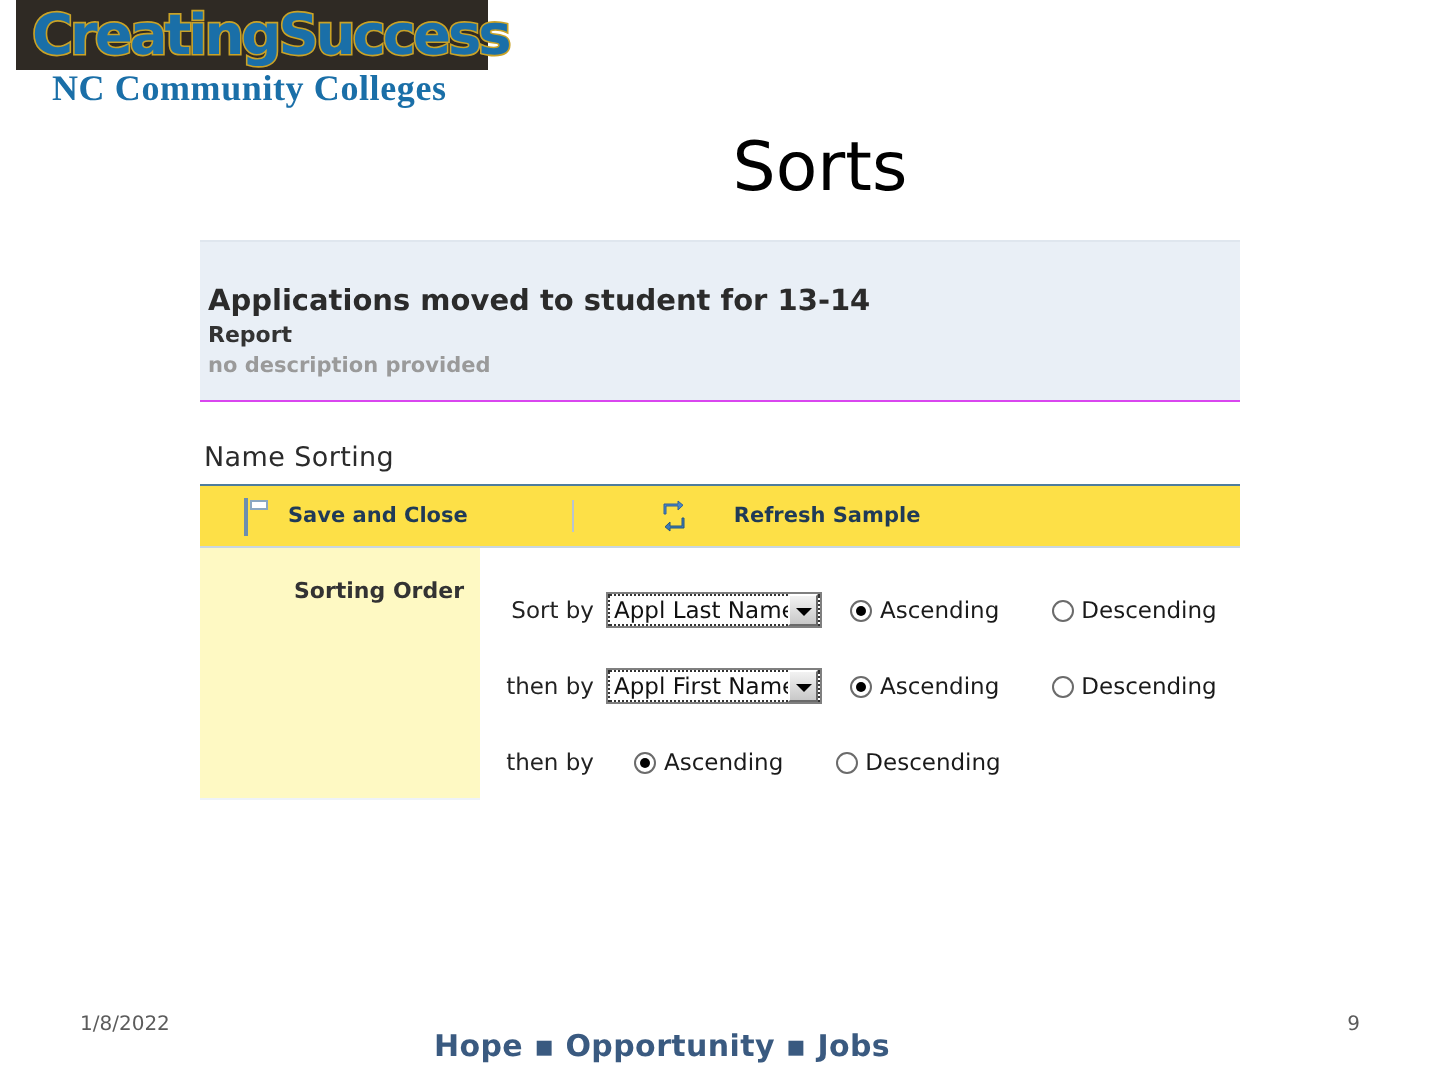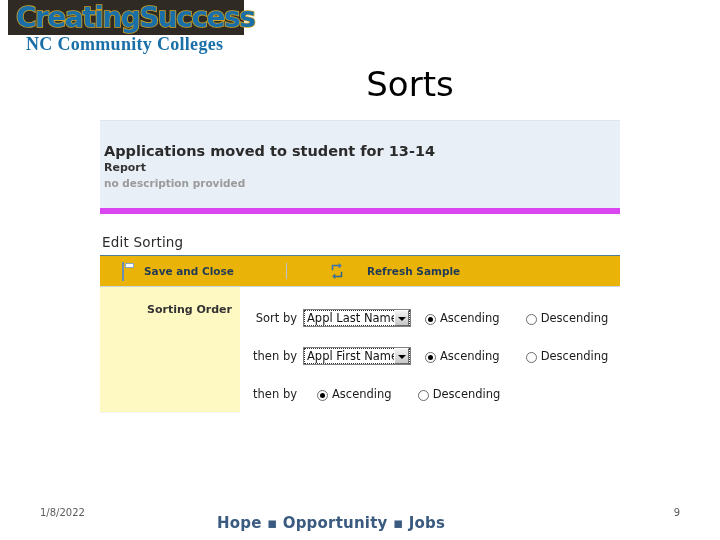--- a/index.html
+++ b/index.html
@@ -73,22 +73,22 @@
   .shot {
     position: absolute;
     left: 100px;
     top: 120px;
     width: 520px;
   }
 
   .report-header {
     background: #e9eff6;
     border-top: 1px solid #dfe6ee;
-    border-bottom: 6px solid #d946ef;
-    height: 94px;
+    border-bottom: 1px solid #d946ef;
+    height: 81px;
     position: relative;
     box-sizing: border-box;
   }
   .report-title {
     position: absolute;
     left: 4px;
     top: 22px;
     font-family: "DejaVu Sans", sans-serif;
     font-weight: bold;
     font-size: 14.5px;
@@ -122,21 +122,21 @@
     font-family: "DejaVu Sans", sans-serif;
     font-size: 13.5px;
     color: #2b2b2b;
     font-weight: normal;
     letter-spacing: 0.2px;
   }
 
   .toolbar {
     margin-top: 5px;
     height: 32px;
-    background: #eab308;
+    background: #fde047;
     border-top: 1px solid #4f7d9c;
     border-bottom: 1px solid #c9d7e3;
     display: flex;
     align-items: center;
     box-sizing: border-box;
   }
   .tb-item {
     display: flex;
     align-items: center;
     height: 100%;
@@ -257,21 +257,21 @@
     content:"";
     position:absolute;
     left:3px; top:6px;
     border-left: 4px solid transparent;
     border-right: 4px solid transparent;
     border-top: 4px solid #000000;
   }
 
   .radio-wrap {
     display:flex;
-    align-items:flex-end;
+    align-items:center;
     margin-left: 14px;
     white-space: nowrap;
   }
   .radio-wrap.second { margin-left: 26px; }
   .radio {
     width: 11px; height: 11px;
     border-radius: 50%;
     border: 1px solid #6b6b6b;
     background: #ffffff;
     position: relative;
@@ -335,21 +335,21 @@
 <div class="slide-title">Sorts</div>
 
 <div class="shot">
 
   <div class="report-header">
     <div class="report-title">Applications moved to student for 13-14</div>
     <div class="report-type">Report</div>
     <div class="report-desc">no description provided</div>
   </div>
 
-  <div class="section-title">Edit Sorting</div>
+  <div class="section-title">Name Sorting</div>
 
   <div class="toolbar">
 
     <div class="tb-item" style="margin-left:22px;">
       <span class="tb-icon"><span class="ic-save"></span></span>
       <span class="tb-label">Save and Close</span>
     </div>
 
 
 

